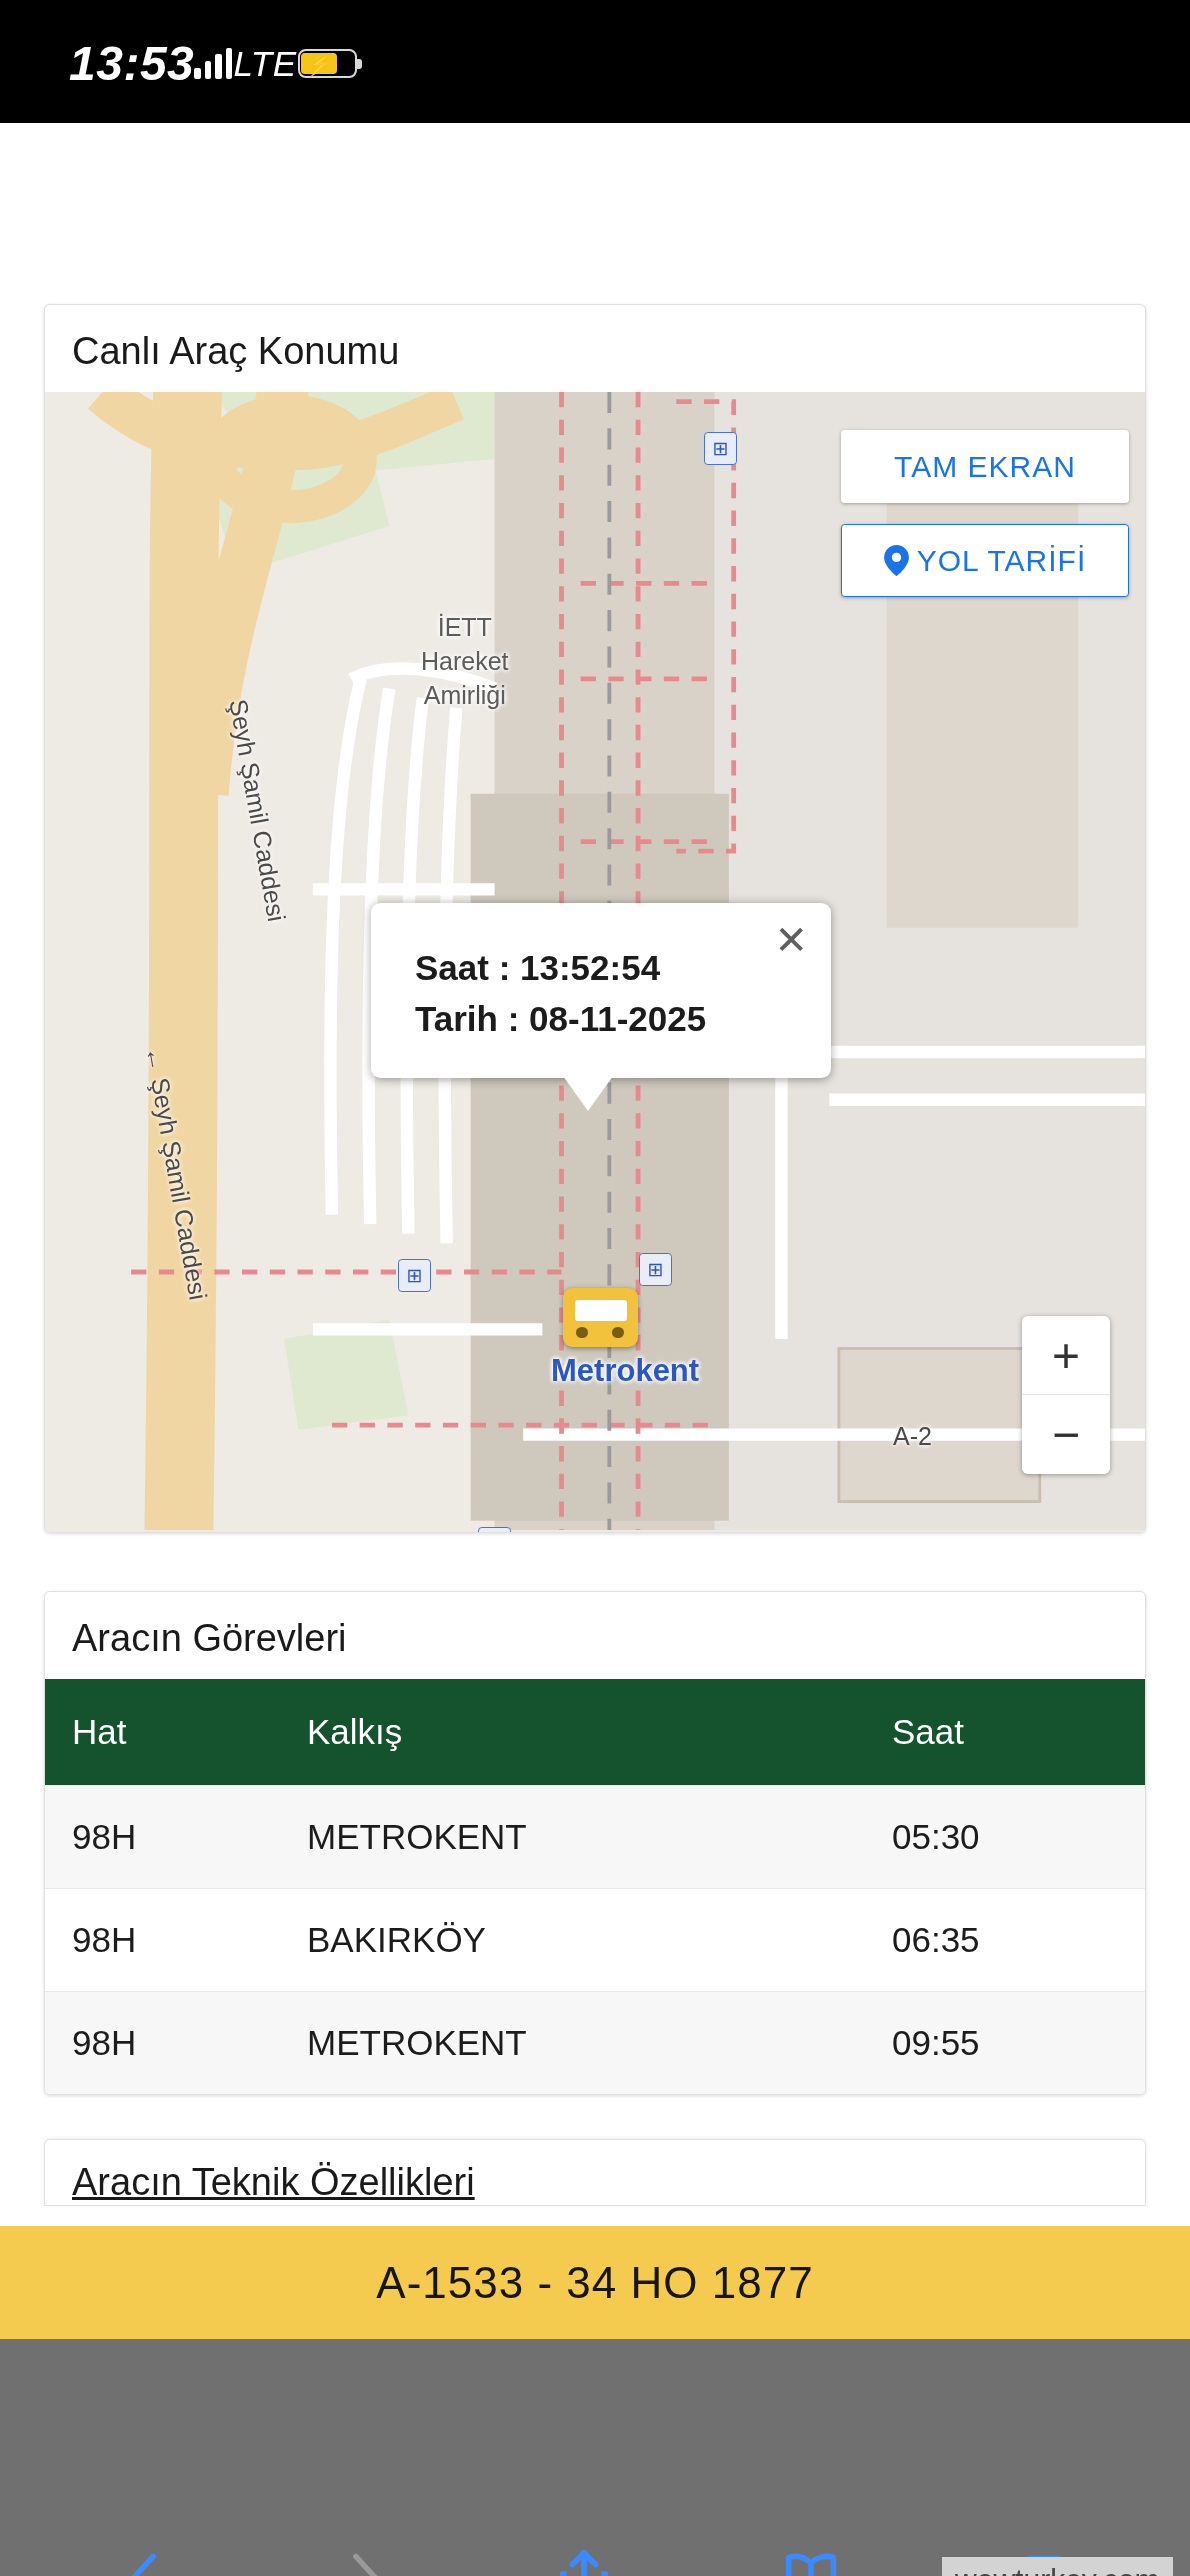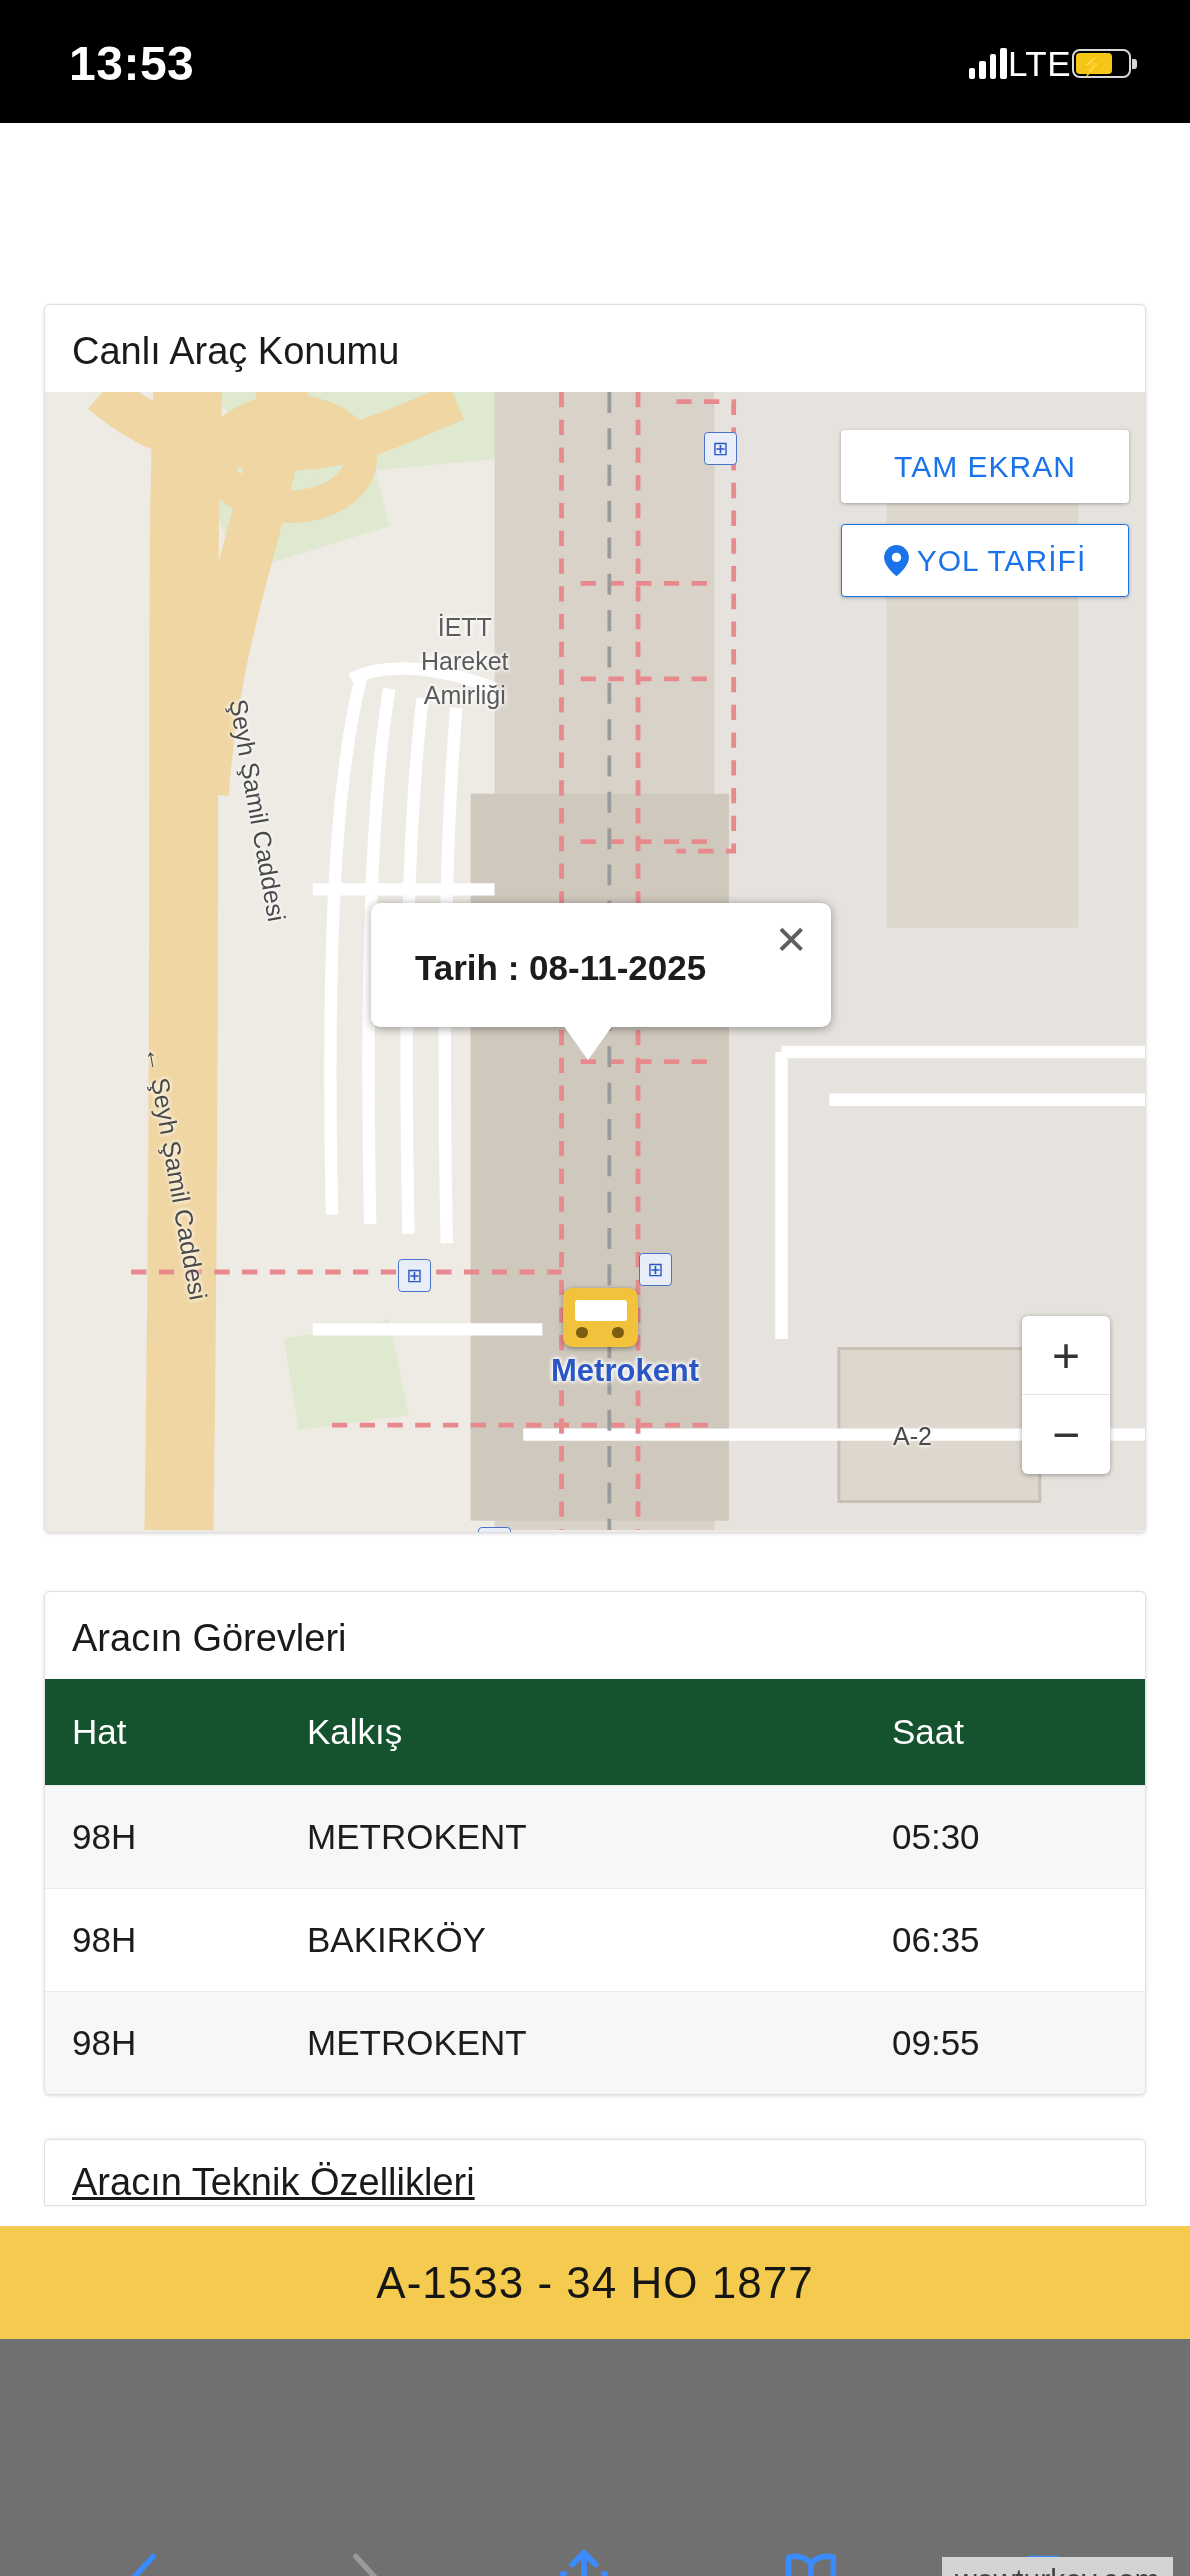--- a/index.html
+++ b/index.html
@@ -10,22 +10,22 @@
     overflow: hidden;
   }
 
   
   .statusbar {
     height: 123px;
     background: #000;
     color: #fff;
     display: flex;
     align-items: center;
-    justify-content: space-between;
     padding: 4px 59px 0 69px;
+    font-style: italic;
   }
   .status-time {
     font-size: 48px;
     font-weight: bold;
     letter-spacing: 0.5px;
   }
   .status-right {
     display: flex;
     align-items: center;
     gap: 1px;
@@ -428,20 +428,21 @@
       <button class="map-btn directions">
         <svg class="pin-ico" viewBox="0 0 24 30">
           <path d="M12 0C5.4 0 0 5.4 0 12c0 9 12 18 12 18s12-9 12-18C24 5.4 18.6 0 12 0z" fill="#1a73e8"></path>
           <circle cx="12" cy="12" r="4.5" fill="#fff"></circle>
         </svg>
         <span>YOL TARİFİ</span>
       </button>
 
       <div class="info-bubble">
         <div class="bubble-close">✕</div>
+        <div class="info-line">Saat : 13:52:54</div>
         <div class="info-line">Tarih : 08-11-2025</div>
       </div>
 
       <div class="bus-marker"></div>
 
       <div class="zoom-ctl">
         <div>+</div>
         <div>−</div>
       </div>
     </div>

